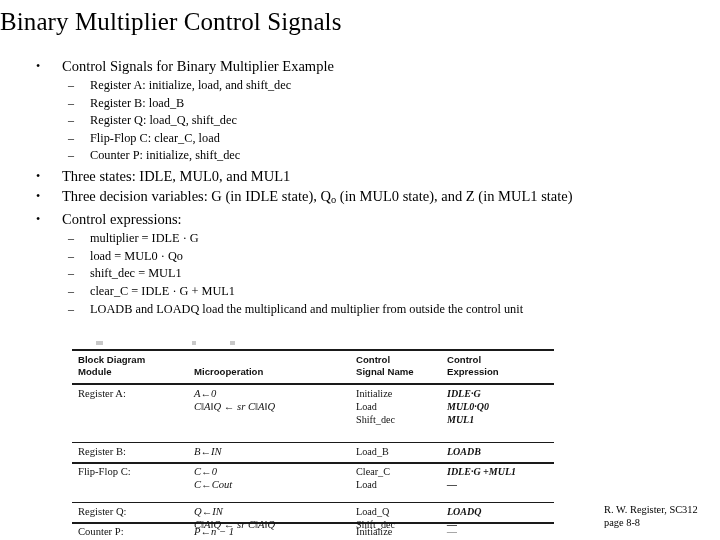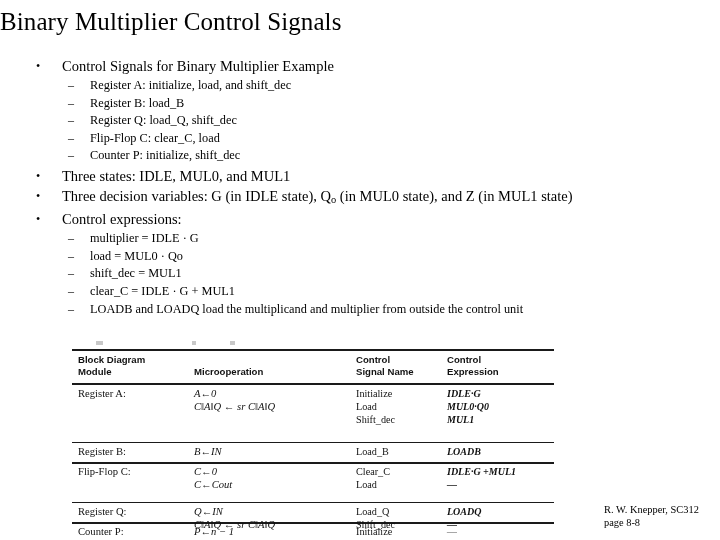--- a/index.html
+++ b/index.html
@@ -344,15 +344,15 @@
     </div>
     <div class="c4">
       <div class="expr dash-faint">—</div>
       <div class="expr dash-faint">—</div>
     </div>
   </div>
 
 </div>
 
 <div class="credit">
-  <div>R. W. Knepper, SC312</div>
+  <div>R. W. Register, SC312</div>
   <div>page 8-8</div>
 </div>
 
 </body></html>

